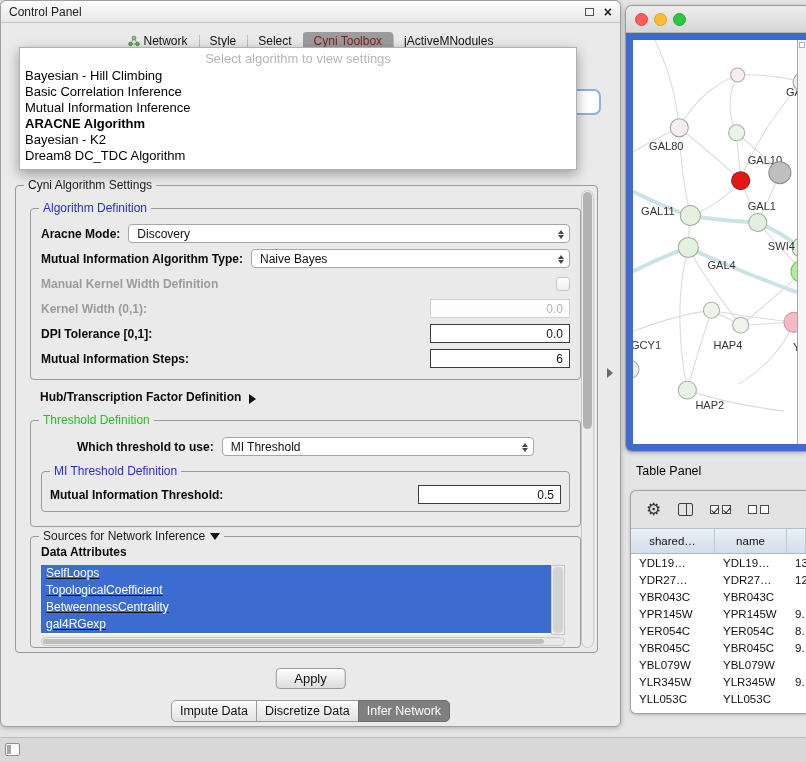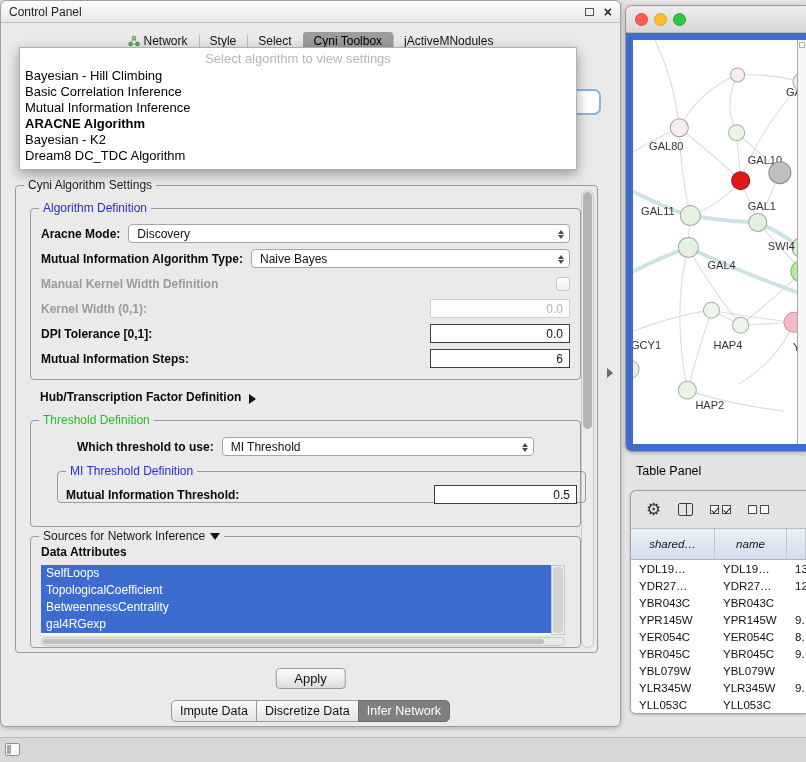--- a/index.html
+++ b/index.html
@@ -26,21 +26,21 @@
   .tb-spacer { flex:1; }
   .wbtn-restore { width:9px; height:8px; border:1px solid #555; margin-right:10px; cursor:pointer; }
   .wbtn-close { font-size:14px; font-weight:bold; color:#222; line-height:14px; cursor:pointer; }
 
   .tabstrip {
     position:absolute; top:29px; left:0; right:0; height:21px;
     display:flex; justify-content:center; align-items:center; font-size:12px;
   }
   .tab { display:flex; align-items:center; gap:4px; padding:2px 11px; position:relative; cursor:pointer; white-space:nowrap; }
   .tab + .tab::before { content:""; position:absolute; left:0; top:3px; bottom:3px; width:1px; background:#bdbdbd; }
-  .tab.active { background:#9c9c9c; color:#000000; border-radius:3px; }
+  .tab.active { background:#9c9c9c; color:#7f1d1d; border-radius:3px; }
   .tab.active::before { display:none; }
   .tabicon { width:12px; height:12px; }
 
   
   .combo-fragment {
     position:absolute; left:560px; top:88px; width:40px; height:26px;
     border:2px solid #8ab1e8; border-radius:7px; background:#fff; z-index:5;
   }
 
   
@@ -101,27 +101,27 @@
     width:14px; height:14px; margin-left:auto; cursor:pointer;
     border:1px solid #c6c6c6; border-radius:3px; background:linear-gradient(#fff,#efefef);
   }
 
   .hub-row { position:absolute; left:24px; top:204px; display:flex; align-items:flex-end; gap:8px; cursor:pointer; }
   .tri-right { width:0; height:0; border-top:5px solid transparent; border-bottom:5px solid transparent; border-left:7px solid #111; }
   .tri-down  { width:0; height:0; border-left:5px solid transparent; border-right:5px solid transparent; border-top:7px solid #111; }
 
   .threshold { left:14px; top:234px; width:551px; height:107px; }
   .thr-row { padding:16px 46px 0 46px; height:auto;justify-content:flex-end; }
-  .mithr { left:26px; top:50px; width:529px; height:32px; }
+  .mithr { left:10px; top:50px; width:529px; height:41px; }
   .mithr .frow { padding:13px 6px 0 8px; height:auto; }
 
   .sources { left:14px; top:350px; width:551px; height:112px; }
   .da-label { position:absolute; left:10px; top:8px; }
   .attr-box { position:absolute; left:10px; top:28px; width:524px; height:70px; background:#fff; overflow:hidden; }
-  .attr-items { margin-right:8px; }
+  .attr-items { margin-right:8px;text-decoration:underline; }
   .attr-item { height:17px; line-height:17px; background:#3d6cd1; color:#fff; font-size:12px; padding-left:5px; cursor:pointer; white-space:nowrap; }
   .attr-vscroll { position:absolute; right:0; top:0; bottom:0; width:14px; background:#eee; border:1px solid #c6c6c6; }
   .attr-vscroll .thumb { position:absolute; left:1px; right:1px; top:1px; bottom:1px; background:#d2d2d2; border-radius:4px; }
   .hscroll { position:absolute; left:10px; top:100px; width:524px; height:9px; background:#e9e9e9; border:1px solid #c9c9c9; border-radius:5px; }
   .hscroll .hthumb { position:absolute; left:1px; top:1px; bottom:1px; width:96%; background:#bfbfbf; border-radius:4px; }
 
   .apply {
     position:absolute; top:667px; left:50%; transform:translateX(-50%);
     height:21px; padding:0 18px; font-size:13px; font-family:"Liberation Sans",sans-serif;
     border:1px solid #989898; border-radius:4px;
@@ -171,23 +171,23 @@
   .gear { font-size:17px; color:#333; line-height:17px; cursor:pointer; }
   .colicon { width:15px; height:13px; border:1px solid #3d3d3d; border-radius:2px; position:relative; cursor:pointer; }
   .colicon::after { content:""; position:absolute; left:50%; top:0; bottom:0; width:1px; background:#3d3d3d; }
   .cbpair { display:flex; gap:3px; cursor:pointer; }
   .cb { width:9px; height:9px; border:1px solid #4a4a4a; background:#fff; position:relative; display:inline-block; }
   .cb.checked::after {
     content:""; position:absolute; left:2px; top:0px; width:3px; height:6px;
     border-right:1.5px solid #222; border-bottom:1.5px solid #222; transform:rotate(42deg);
   }
   .t-header {
-    display:flex; height:32px; font-size:11.5px;
+    display:flex; height:26px; font-size:11.5px;
     background:linear-gradient(#eaf0f7,#d3deea);
-    border-top:1px solid #b6bfca; border-bottom:1px solid #aeb8c4;font-style:italic;
+    border-top:1px solid #b6bfca; border-bottom:1px solid #aeb8c4;
   }
   .th { display:flex; align-items:center; justify-content:center; border-right:1px solid #bfc9d4; cursor:pointer; }
   .c0 { width:84px; } .c1 { width:72px; } .c2 { flex:1; }
   .t-body { background:#fff; height:189px; overflow:hidden; }
   .tr { display:flex; height:17px; font-size:11.5px; background:#fff; cursor:default; }
   .td { display:flex; align-items:center; padding-left:8px; overflow:hidden; white-space:nowrap; }
 
   
   .footer-strip { position:absolute; left:0; top:737px; width:806px; height:25px; background:#d8d8d8; border-top:1px solid #bcbcbc; }
   .corner-icon { position:absolute; left:5px; top:743px; width:15px; height:13px; border:1px solid #909090; background:#fafafa; border-radius:2px; cursor:pointer; }

